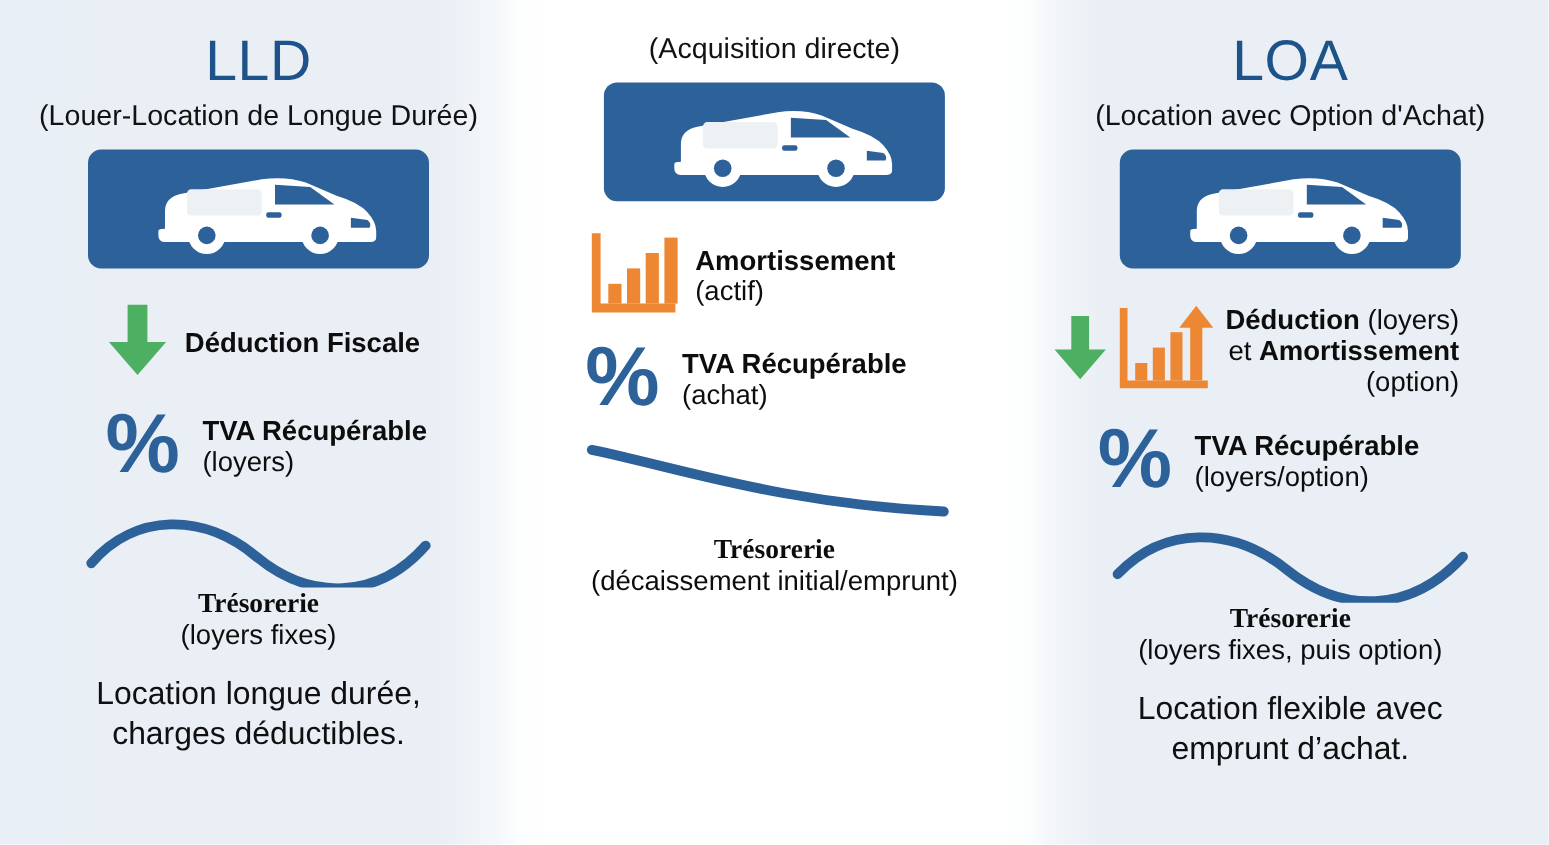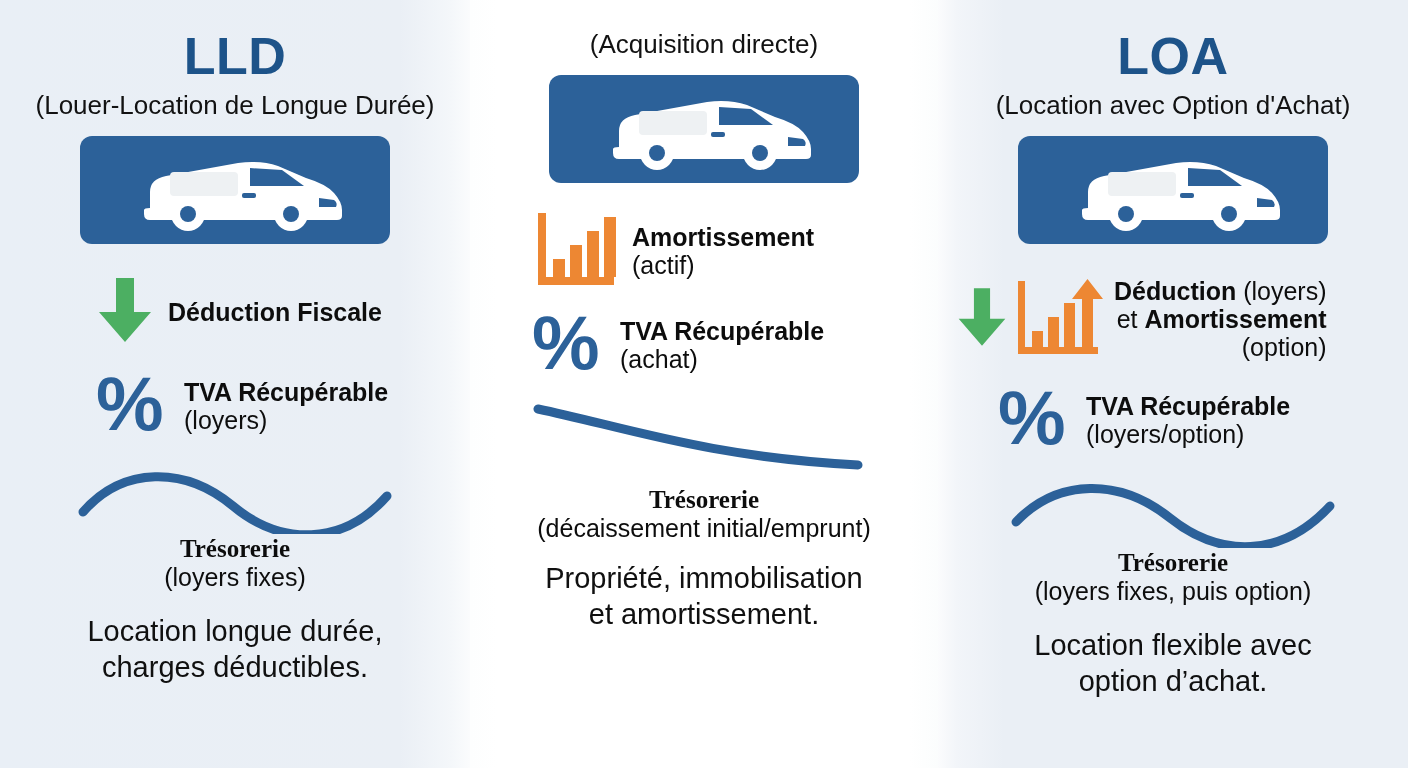--- a/index.html
+++ b/index.html
@@ -32,21 +32,21 @@
   .col-lld  { width: 470px; background:
       linear-gradient(90deg, #e9eff6 0%, #eaeff5 85%, #f4f7fa 96%, #fbfcfd 100%); }
   .col-achat { width: 468px; background:
       linear-gradient(90deg, #fdfefe 0%, #ffffff 6%, #ffffff 94%, #fbfdfd 100%); }
   .col-loa  { width: 470px; background:
       linear-gradient(90deg, #fbfcfd 0%, #f2f5f9 4%, #eaeff5 14%, #eaeff5 100%); }
 
   
   .title {
     font-size: 52px;
-    font-weight: bold;
+    font-weight: normal;
     color: #1d5389;
     letter-spacing: 0.5px;
     line-height: 1;
     margin-bottom: 9px;
     text-align: center;
   }
   .subtitle {
     font-size: 26px;
     color: #121212;
     line-height: 1.1;
@@ -253,22 +253,20 @@
       <svg width="352" height="84" viewBox="0 0 352 84">
         <path d="M10 10 C 96 28, 180 58, 330 66" fill="none" stroke="#2c6199" stroke-width="9" stroke-linecap="round"></path>
       </svg>
     </div>
 
     <div class="cash-label">
       <b>Trésorerie</b><br>
       <span>(décaissement initial/emprunt)</span>
     </div>
 
-    <div class="summary" style="white-space: pre-line;">Propriété, immobilisation
-et amortissement.</div>
   </div>
 
   <div class="column col-loa">
     <div class="title">LOA</div>
     <div class="subtitle">(Location avec Option d'Achat)</div>
 
     <div class="van-badge">
       <span>
         <svg width="250" height="88" viewBox="0 0 250 88">
           <path fill="#ffffff" d="M40 62 L40 46 Q40 33 56 30 L128 17 Q150 14 168 20 L196 32 Q216 38 224 47 Q232 56 232 64 L232 70 Q232 74 227 74 L40 74 Q34 74 34 68 L34 64 Q34 62 40 62 Z"></path>
@@ -327,16 +325,16 @@
         <path d="M8 48 C 50 4, 112 4, 162 44 C 212 84, 274 84, 322 32" fill="none" stroke="#2c6199" stroke-width="9" stroke-linecap="round"></path>
       </svg>
     </div>
 
     <div class="cash-label">
       <b>Trésorerie</b><br>
       <span>(loyers fixes, puis option)</span>
     </div>
 
     <div class="summary" style="white-space: pre-line;">Location flexible avec
-option d’achat.</div>
+emprunt d’achat.</div>
   </div>
 
 </div>
 
 </body></html>

